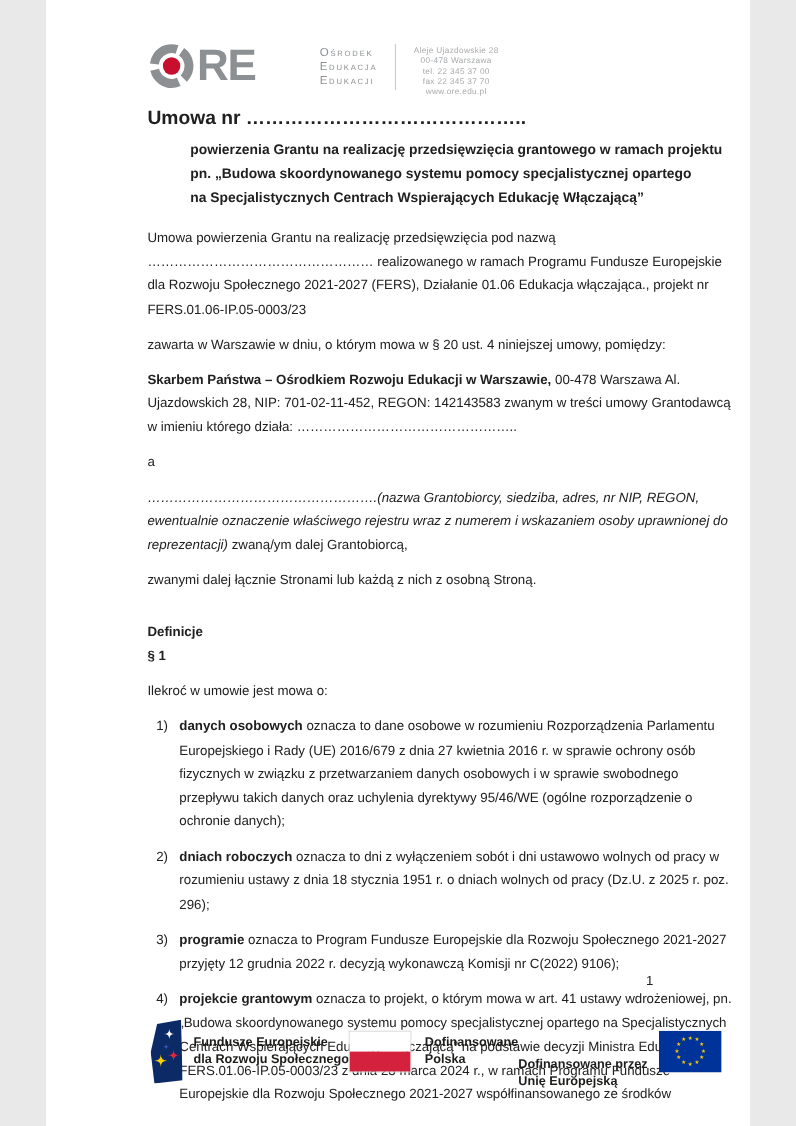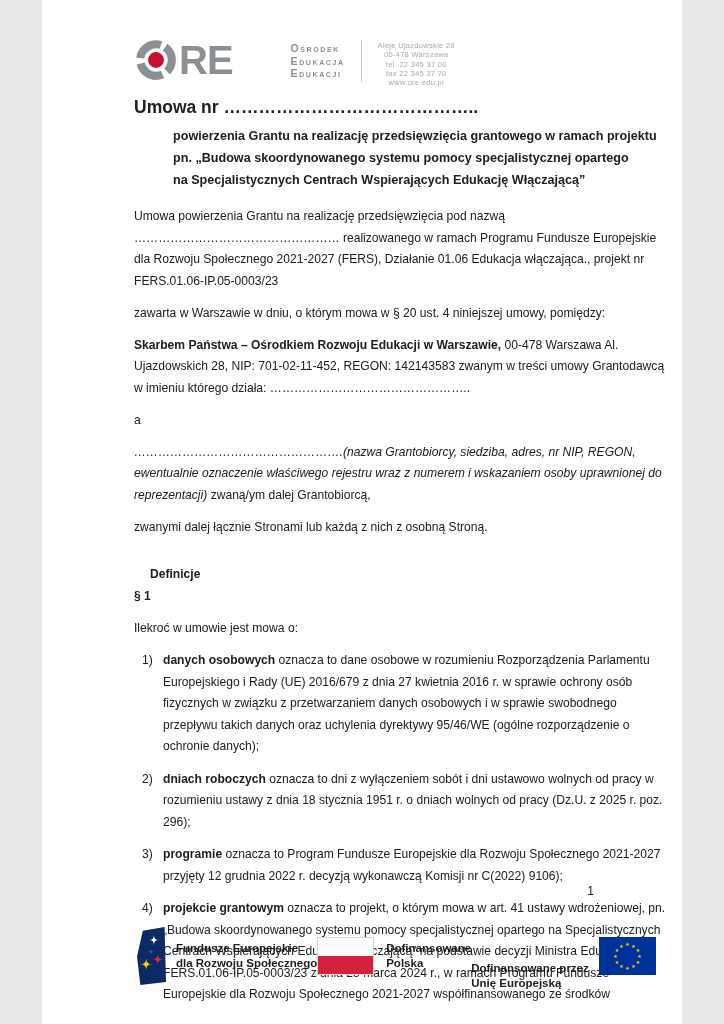--- a/index.html
+++ b/index.html
@@ -19,31 +19,31 @@
   html,body{background:#e9e9e9;}
   .page{
     width:640px;height:1024px;position:relative;overflow:hidden;background:#ffffff;
     font-family:"Liberation Sans",sans-serif;color:var(--text-color);margin:0 auto;
   }
   
   .doc-header{position:absolute;left:92px;top:38px;display:flex;align-items:flex-start;}
   .ore-logo{display:flex;align-items:center;}
   .ore-wordmark{font-size:40px;font-weight:700;color:var(--ore-gray);line-height:44px;margin-left:1px;letter-spacing:-1px;}
   .ore-org{margin-left:14px;margin-top:4px;}
-  .ore-org div{font-size:10.5px;font-variant:small-caps;font-weight:700;letter-spacing:1.6px;line-height:12.5px;color:var(--ore-gray);white-space:nowrap;padding-left:44px;}
+  .ore-org div{font-size:10.5px;font-variant:small-caps;font-weight:400;letter-spacing:1.6px;line-height:12.5px;color:var(--ore-gray);white-space:nowrap;padding-left:44px;}
   .header-divider{width:1px;height:42px;background:#c9cacc;margin:2px 16px 0 16px;}
   .ore-address{margin-top:3px;text-align:center;}
   .ore-address div{font-size:7.5px;line-height:9.3px;letter-spacing:.3px;color:var(--address-gray);white-space:nowrap;}
   
   .content{position:absolute;left:92px;top:97px;width:540px;}
   .doc-title{font-size:17.5px;font-weight:700;margin:0 0 7px;white-space:nowrap;}
   .subtitle{margin-bottom:15px;}
   .subtitle div{font-size:12.6px;font-weight:700;line-height:22px;white-space:nowrap;margin-left:39px;}
   .para{font-size:12.1px;line-height:21.5px;margin:0 0 10.5px;}
-  .sec-heading{font-size:12.1px;font-weight:700;line-height:21.5px;margin:26px 16px 0;}
+  .sec-heading{font-size:12.1px;font-weight:700;line-height:21.5px;margin:26px 0 0;}
   .sec-mark{font-size:12.1px;font-weight:700;line-height:21.5px;margin:0;}
   .intro{margin-top:10.5px;}
   ol.defs{list-style:none;margin:11px 0 0;padding:0;}
   ol.defs li{display:flex;margin-bottom:11px;font-size:12.1px;line-height:21.5px;}
   ol.defs .num{flex:none;width:21px;margin-left:8px;}
   ol.defs .li-body{flex:1;}
   .page-number{position:absolute;top:884px;right:88px;font-size:12px;}
   
   .doc-footer{position:absolute;left:95px;right:92px;top:921px;display:flex;justify-content:space-between;align-items:center;}
   .fe-block,.pl-block,.eu-block{display:flex;align-items:center;}

